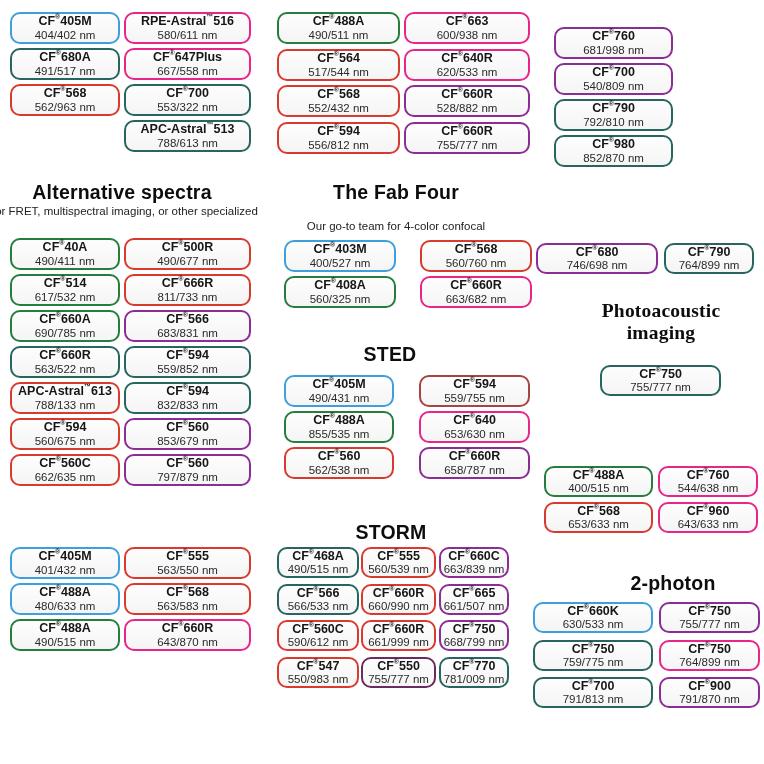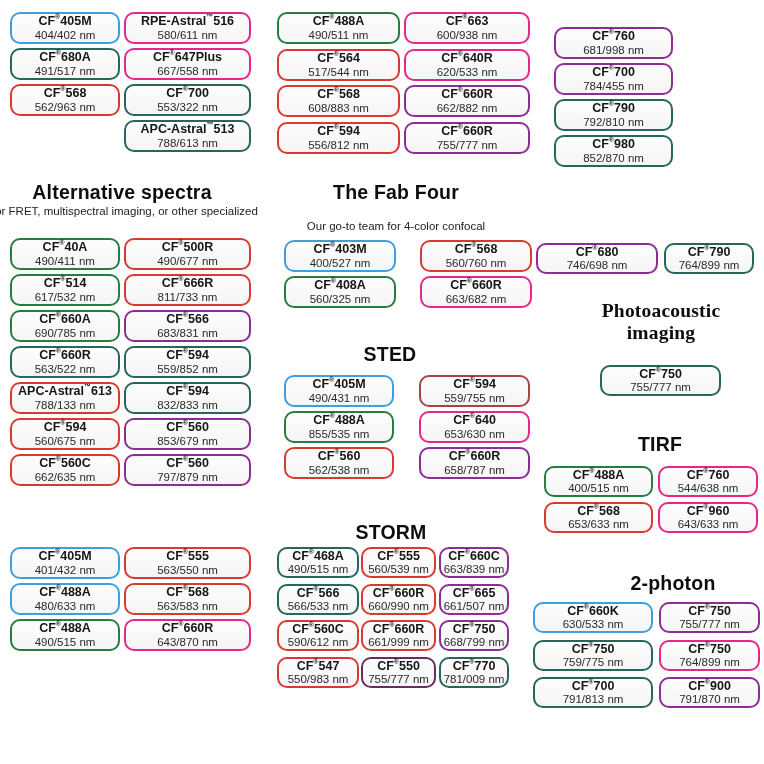--- a/index.html
+++ b/index.html
@@ -64,51 +64,51 @@
       <div class="pill" style="left: 277px; top: 12px; width: 123px; height: 32px; border-color: rgb(37, 125, 62);">
         <div class="dye-name">CF<sup>®</sup>488A</div>
         <div class="dye-nm">490/511 nm</div>
       </div>
       <div class="pill" style="left: 277px; top: 49px; width: 123px; height: 32px; border-color: rgb(217, 58, 48);">
         <div class="dye-name">CF<sup>®</sup>564</div>
         <div class="dye-nm">517/544 nm</div>
       </div>
       <div class="pill" style="left: 277px; top: 85px; width: 123px; height: 32px; border-color: rgb(217, 58, 48);">
         <div class="dye-name">CF<sup>®</sup>568</div>
-        <div class="dye-nm">608/883 nm</div>
+        <div class="dye-nm">552/432 nm</div>
       </div>
       <div class="pill" style="left: 277px; top: 122px; width: 123px; height: 32px; border-color: rgb(217, 58, 48);">
         <div class="dye-name">CF<sup>®</sup>594</div>
         <div class="dye-nm">556/812 nm</div>
       </div>
       <div class="pill" style="left: 404px; top: 12px; width: 126px; height: 32px; border-color: rgb(232, 38, 138);">
         <div class="dye-name">CF<sup>®</sup>663</div>
         <div class="dye-nm">600/938 nm</div>
       </div>
       <div class="pill" style="left: 404px; top: 49px; width: 126px; height: 32px; border-color: rgb(232, 38, 138);">
         <div class="dye-name">CF<sup>®</sup>640R</div>
         <div class="dye-nm">620/533 nm</div>
       </div>
       <div class="pill" style="left: 404px; top: 85px; width: 126px; height: 32px; border-color: rgb(140, 45, 150);">
         <div class="dye-name">CF<sup>®</sup>660R</div>
-        <div class="dye-nm">662/882 nm</div>
+        <div class="dye-nm">528/882 nm</div>
       </div>
       <div class="pill" style="left: 404px; top: 122px; width: 126px; height: 32px; border-color: rgb(140, 45, 150);">
         <div class="dye-name">CF<sup>®</sup>660R</div>
         <div class="dye-nm">755/777 nm</div>
       </div>
     </div>
     <div class="section">
       <div class="pill" style="left: 554px; top: 27px; width: 119px; height: 32px; border-color: rgb(140, 45, 150);">
         <div class="dye-name">CF<sup>®</sup>760</div>
         <div class="dye-nm">681/998 nm</div>
       </div>
       <div class="pill" style="left: 554px; top: 63px; width: 119px; height: 32px; border-color: rgb(140, 45, 150);">
         <div class="dye-name">CF<sup>®</sup>700</div>
-        <div class="dye-nm">784/455 nm</div>
+        <div class="dye-nm">540/809 nm</div>
       </div>
       <div class="pill" style="left: 554px; top: 99px; width: 119px; height: 32px; border-color: rgb(39, 101, 95);">
         <div class="dye-name">CF<sup>®</sup>790</div>
         <div class="dye-nm">792/810 nm</div>
       </div>
       <div class="pill" style="left: 554px; top: 135px; width: 119px; height: 32px; border-color: rgb(39, 101, 95);">
         <div class="dye-name">CF<sup>®</sup>980</div>
         <div class="dye-nm">852/870 nm</div>
       </div>
     </div>
@@ -230,21 +230,20 @@
       </div>
     </div>
     <div class="section">
       <div class="sec-title" style="left: 661px; top: 300px; width: 150px; font-family: Liberation Serif, serif;">Photoacoustic imaging</div>
       <div class="pill" style="left: 600px; top: 365px; width: 121px; height: 31px; border-color: rgb(39, 101, 95);">
         <div class="dye-name">CF<sup>®</sup>750</div>
         <div class="dye-nm">755/777 nm</div>
       </div>
     </div>
     <div class="section">
-      <div class="sec-title" style="left: 660px; top: 434px; width: 120px;">TIRF</div>
       <div class="pill" style="left: 544px; top: 466px; width: 109px; height: 31px; border-color: rgb(37, 125, 62);">
         <div class="dye-name">CF<sup>®</sup>488A</div>
         <div class="dye-nm">400/515 nm</div>
       </div>
       <div class="pill" style="left: 544px; top: 502px; width: 109px; height: 31px; border-color: rgb(217, 58, 48);">
         <div class="dye-name">CF<sup>®</sup>568</div>
         <div class="dye-nm">653/633 nm</div>
       </div>
       <div class="pill" style="left: 658px; top: 466px; width: 100px; height: 31px; border-color: rgb(232, 38, 138);">
         <div class="dye-name">CF<sup>®</sup>760</div>

